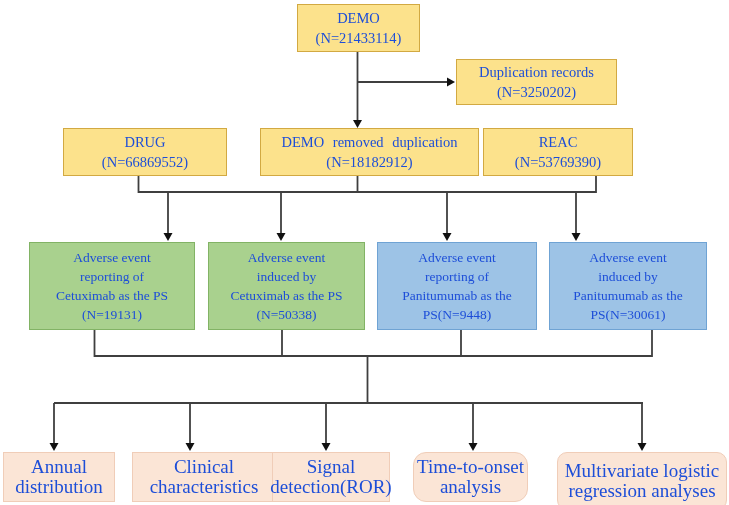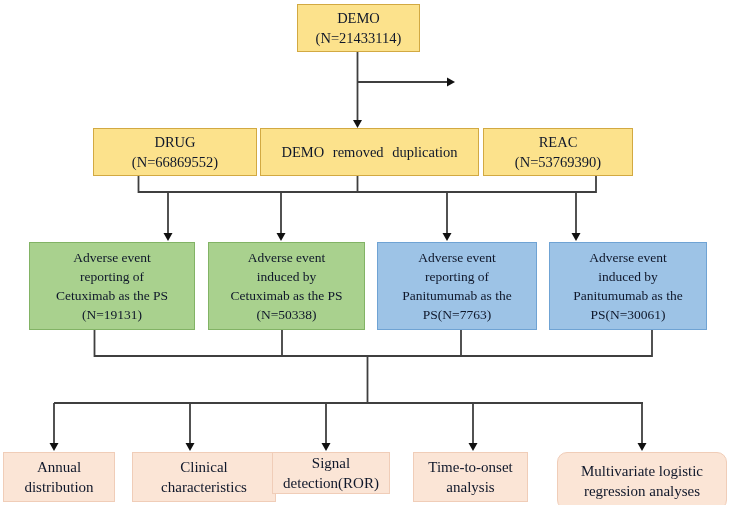--- a/index.html
+++ b/index.html
@@ -1,52 +1,52 @@
 <!DOCTYPE html>
 <html><head>
 <meta charset="utf-8">
 <style>
   html,body{margin:0;padding:0;background:#ffffff;}
   #canvas{
     position:relative;
     width:729px;height:505px;
     background:#ffffff;
     font-family:"Liberation Serif","DejaVu Serif",serif;
-    color:#0f172a;
+    color:#1d4ed8;
     overflow:hidden;
   }
   #connectors{position:absolute;left:0;top:0;width:729px;height:505px;}
   .node{
     position:absolute;
     display:flex;flex-direction:column;justify-content:center;align-items:center;
     text-align:center;
     box-sizing:border-box;
     z-index:2;
   }
   .node span{display:block;}
   .yellow{background:#FCE28C;border:1px solid #D2A942;font-size:14.5px;line-height:20px;}
   .green {background:#A9D18E;border:1px solid #82B365;font-size:13.5px;line-height:19px;}
   .blue  {background:#9DC3E6;border:1px solid #6FA3D4;font-size:13.5px;line-height:19px;}
-  .peach {background:#FBE5D6;border:1px solid #F0CDB8;font-size:15px;line-height:20px;}
+  .peach {background:#FBE5D6;border:1px solid #F0CDB8;font-size:19px;line-height:20px;}
   .wide-words{word-spacing:5px;}
 
   
   .n-demo        {left:297px;top:4px;  width:123px;height:48px;}
   .n-duplication {left:456px;top:59px; width:161px;height:46px;}
-  .n-drug        {left:63px; top:128px;width:164px;height:48px;margin-left:30px;}
+  .n-drug        {left:63px; top:128px;width:164px;height:48px;}
   .n-demo-removed{left:248px;top:128px;width:219px;height:48px;margin-left:12px;}
   .n-reac        {left:483px;top:128px;width:150px;height:48px;}
   .n-cet-rep     {left:29px; top:242px;width:166px;height:88px;}
   .n-cet-ind     {left:208px;top:242px;width:157px;height:88px;}
   .n-pan-rep     {left:377px;top:242px;width:160px;height:88px;}
   .n-pan-ind     {left:549px;top:242px;width:158px;height:88px;}
   .n-annual      {left:3px;  top:452px;width:112px;height:50px;}
   .n-clinical    {left:132px;top:452px;width:144px;height:50px;}
-  .n-signal      {left:272px;top:452px;width:118px;height:42px;}
-  .n-tto         {left:413px;top:452px;width:115px;height:50px;}
+  .n-signal      {left:272px;top:452px;width:118px;height:50px;}
+  .n-tto         {left:413px;top:452px;width:115px;height:50px;border-radius:13px;}
   .n-logistic    {left:557px;top:452px;width:170px;height:58px;border-radius:10px;}
 </style>
 </head>
 <body>
 
 <div id="canvas">
 
   <svg id="connectors" viewBox="0 0 729 505" xmlns="http://www.w3.org/2000/svg">
     <g stroke="#3F3F3F" stroke-width="1.8">
 
@@ -92,28 +92,33 @@
       <polygon points="473,451 468.5,443 477.5,443"></polygon>
       <polygon points="642,451 637.5,443 646.5,443"></polygon>
     </g>
   </svg>
 
   <div class="node yellow n-demo">
     <span>DEMO</span>
     <span>(N=21433114)</span>
   </div>
 
+  <div class="node yellow n-duplication">
+    <span>Duplication records</span>
+    <span>(N=3250202)</span>
+  </div>
 
   <div class="node yellow n-drug">
     <span>DRUG</span>
     <span>(N=66869552)</span>
   </div>
 
   <div class="node yellow n-demo-removed">
     <span class="wide-words">DEMO removed duplication</span>
+    <span>(N=18182912)</span>
   </div>
 
   <div class="node yellow n-reac">
     <span>REAC</span>
     <span>(N=53769390)</span>
   </div>
 
   <div class="node green n-cet-rep">
     <span>Adverse event</span>
     <span>reporting of</span>
@@ -125,21 +130,21 @@
     <span>Adverse event</span>
     <span>induced by</span>
     <span>Cetuximab as the PS</span>
     <span>(N=50338)</span>
   </div>
 
   <div class="node blue n-pan-rep">
     <span>Adverse event</span>
     <span>reporting of</span>
     <span>Panitumumab as the</span>
-    <span>PS(N=7763)</span>
+    <span>PS(N=9448)</span>
   </div>
 
   <div class="node blue n-pan-ind">
     <span>Adverse event</span>
     <span>induced by</span>
     <span>Panitumumab as the</span>
     <span>PS(N=30061)</span>
   </div>
 
   <div class="node peach n-annual">

